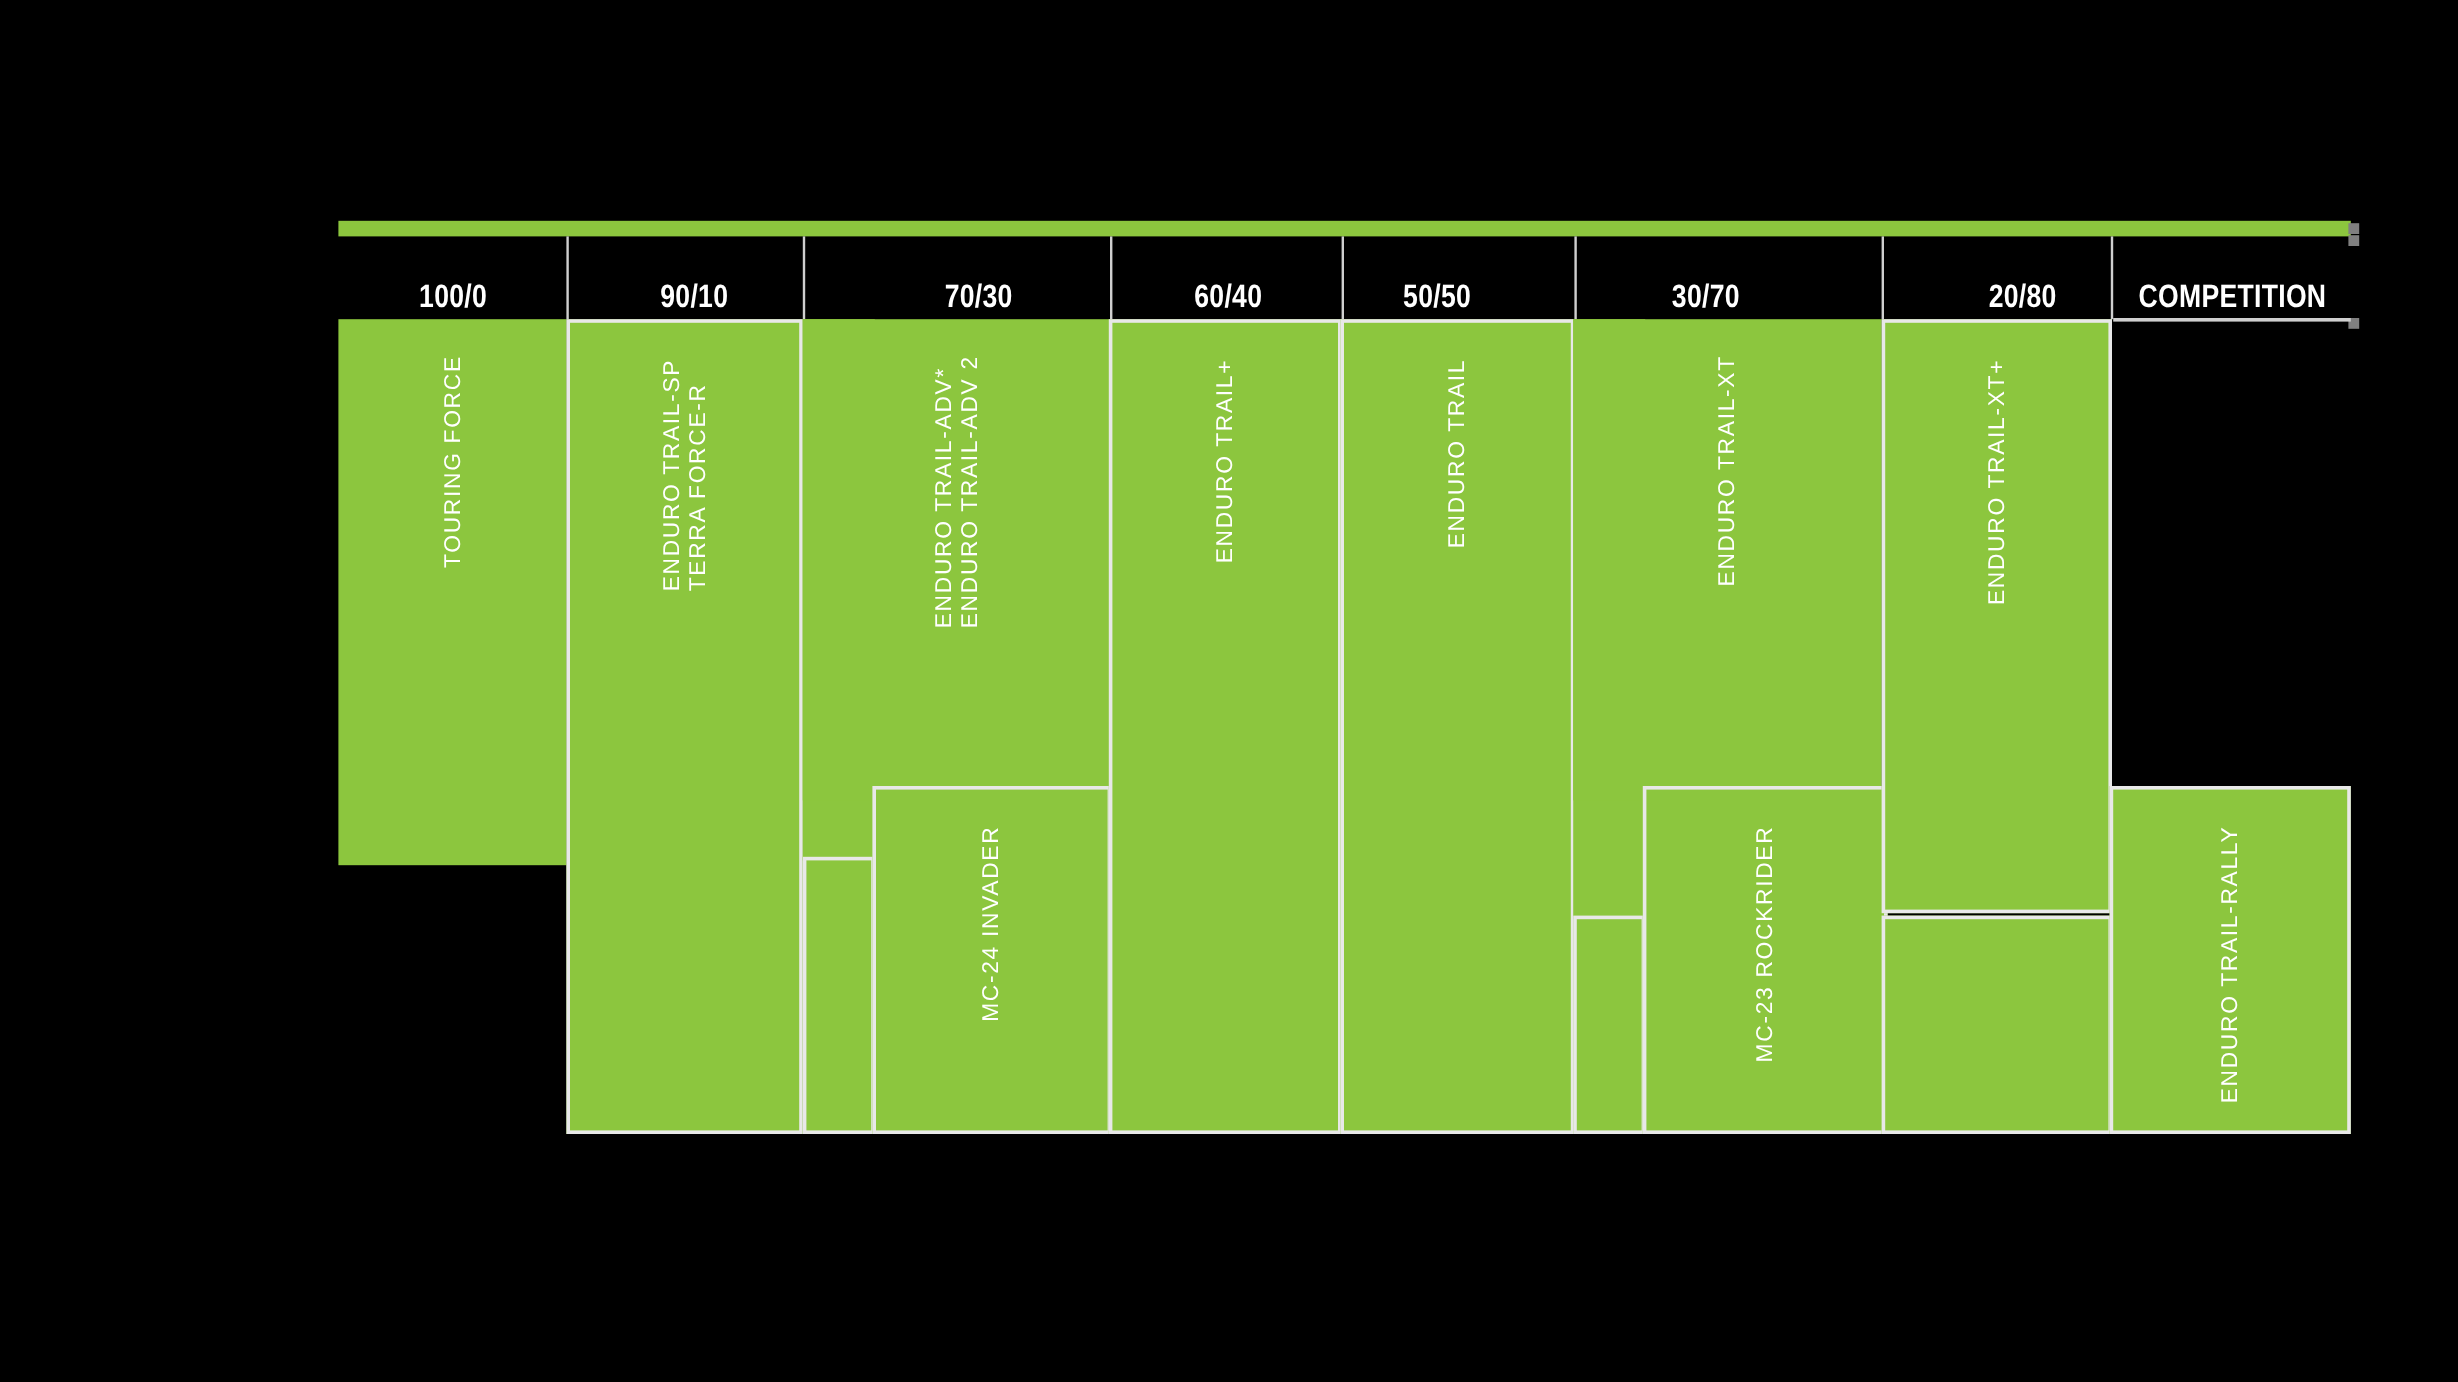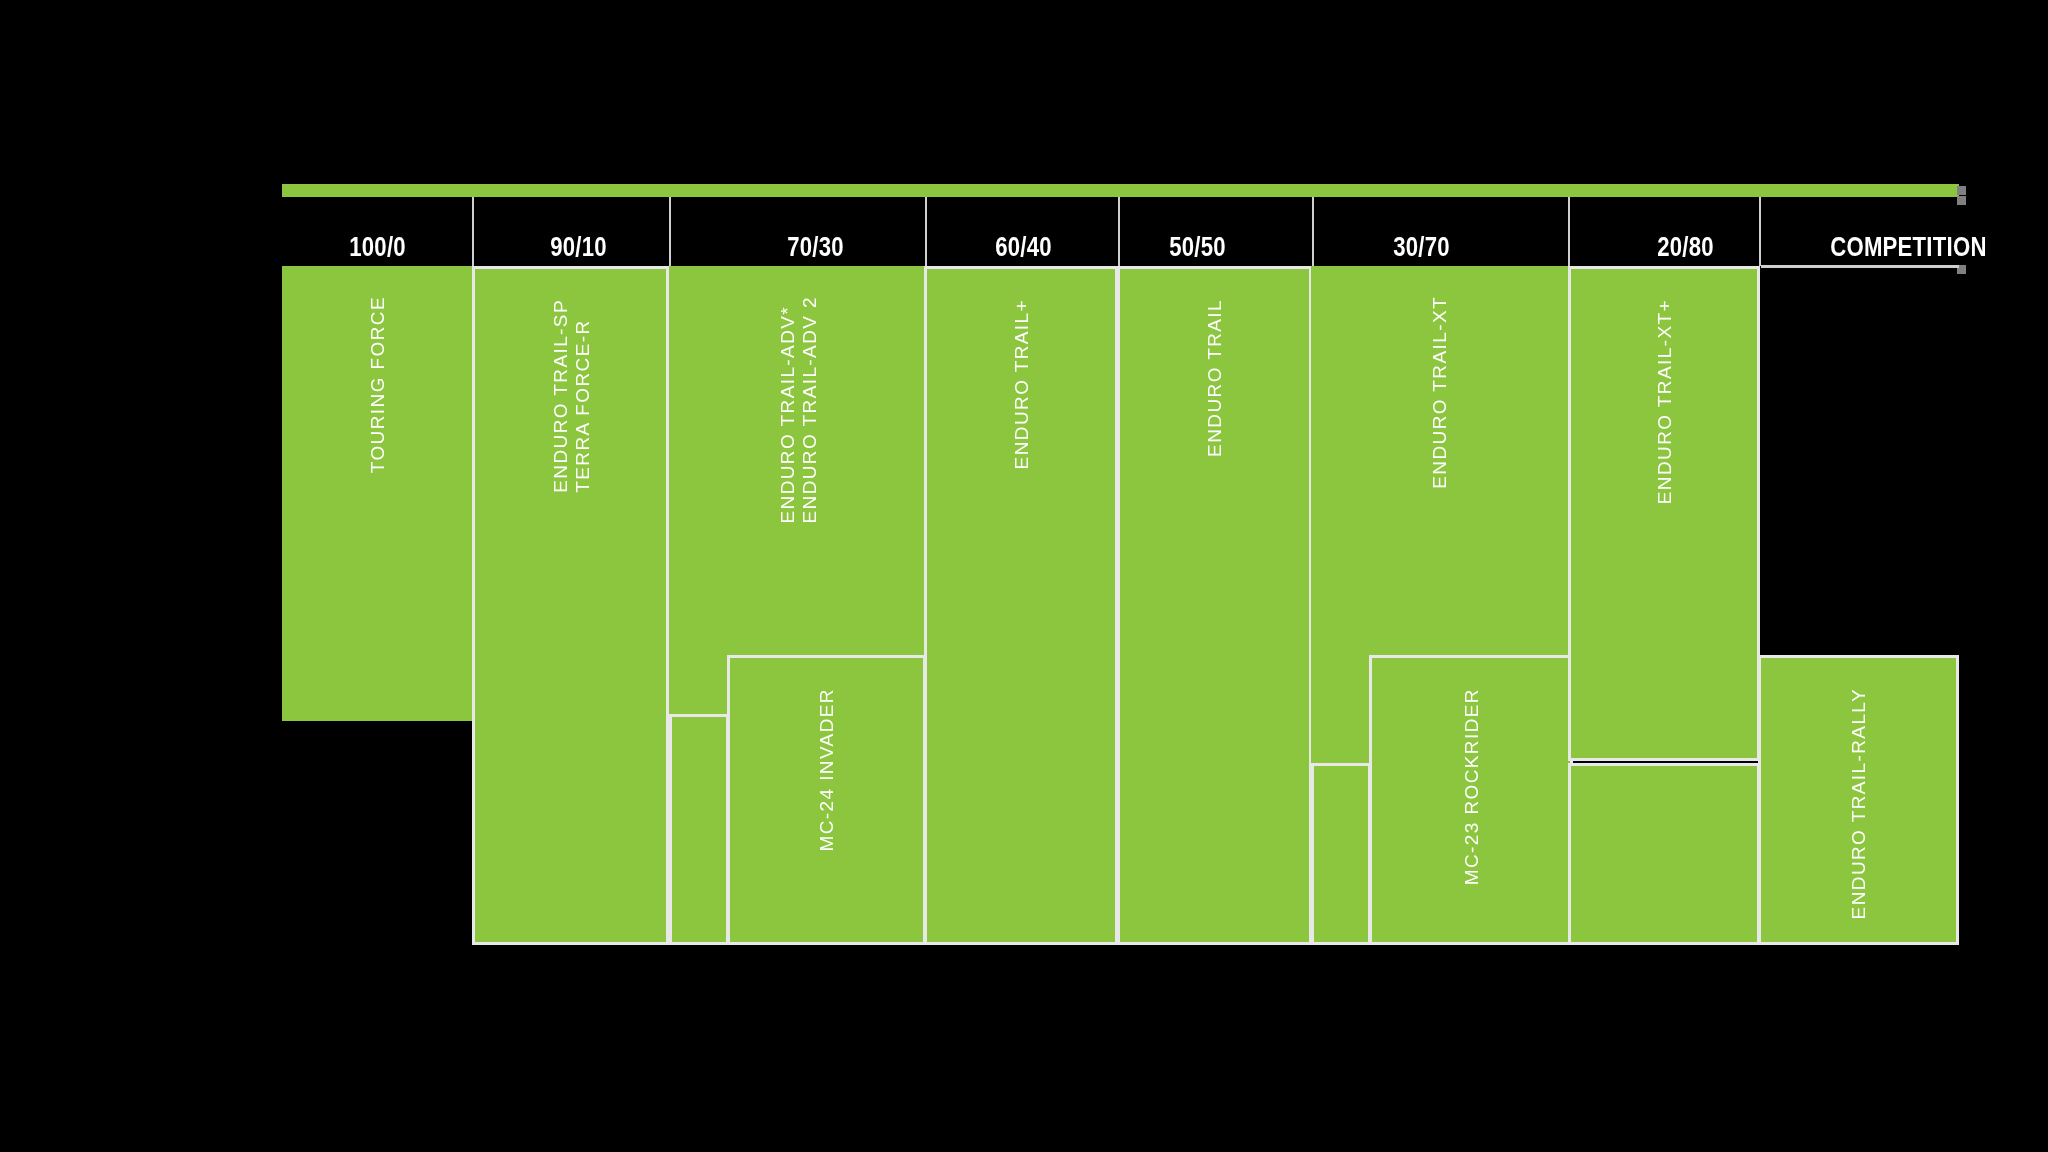--- a/index.html
+++ b/index.html
@@ -160,21 +160,21 @@
     </div>
     <div class="hdr-cell" style="left:838px;width:155px;border-radius:16px;">
       <span class="hdr-label">50/50</span>
     </div>
     <div class="hdr-cell" style="left:1032px;width:216px;">
       <span class="hdr-label">30/70</span>
     </div>
     <div class="hdr-cell" style="left:1288px;width:231px;">
       <span class="hdr-label">20/80</span>
     </div>
-    <div class="hdr-cell" style="left:1479px;width:198px;margin-left:48px;">
+    <div class="hdr-cell" style="left:1479px;width:198px;">
       <span class="hdr-label">COMPETITION</span>
     </div>
   </div>
 
   <div class="hdr-sep" style="left:472px;"></div>
   <div class="hdr-sep" style="left:669px;"></div>
   <div class="hdr-sep" style="left:925px;"></div>
   <div class="hdr-sep" style="left:1118px;"></div>
   <div class="hdr-sep" style="left:1312px;"></div>
   <div class="hdr-sep" style="left:1568px;"></div>

